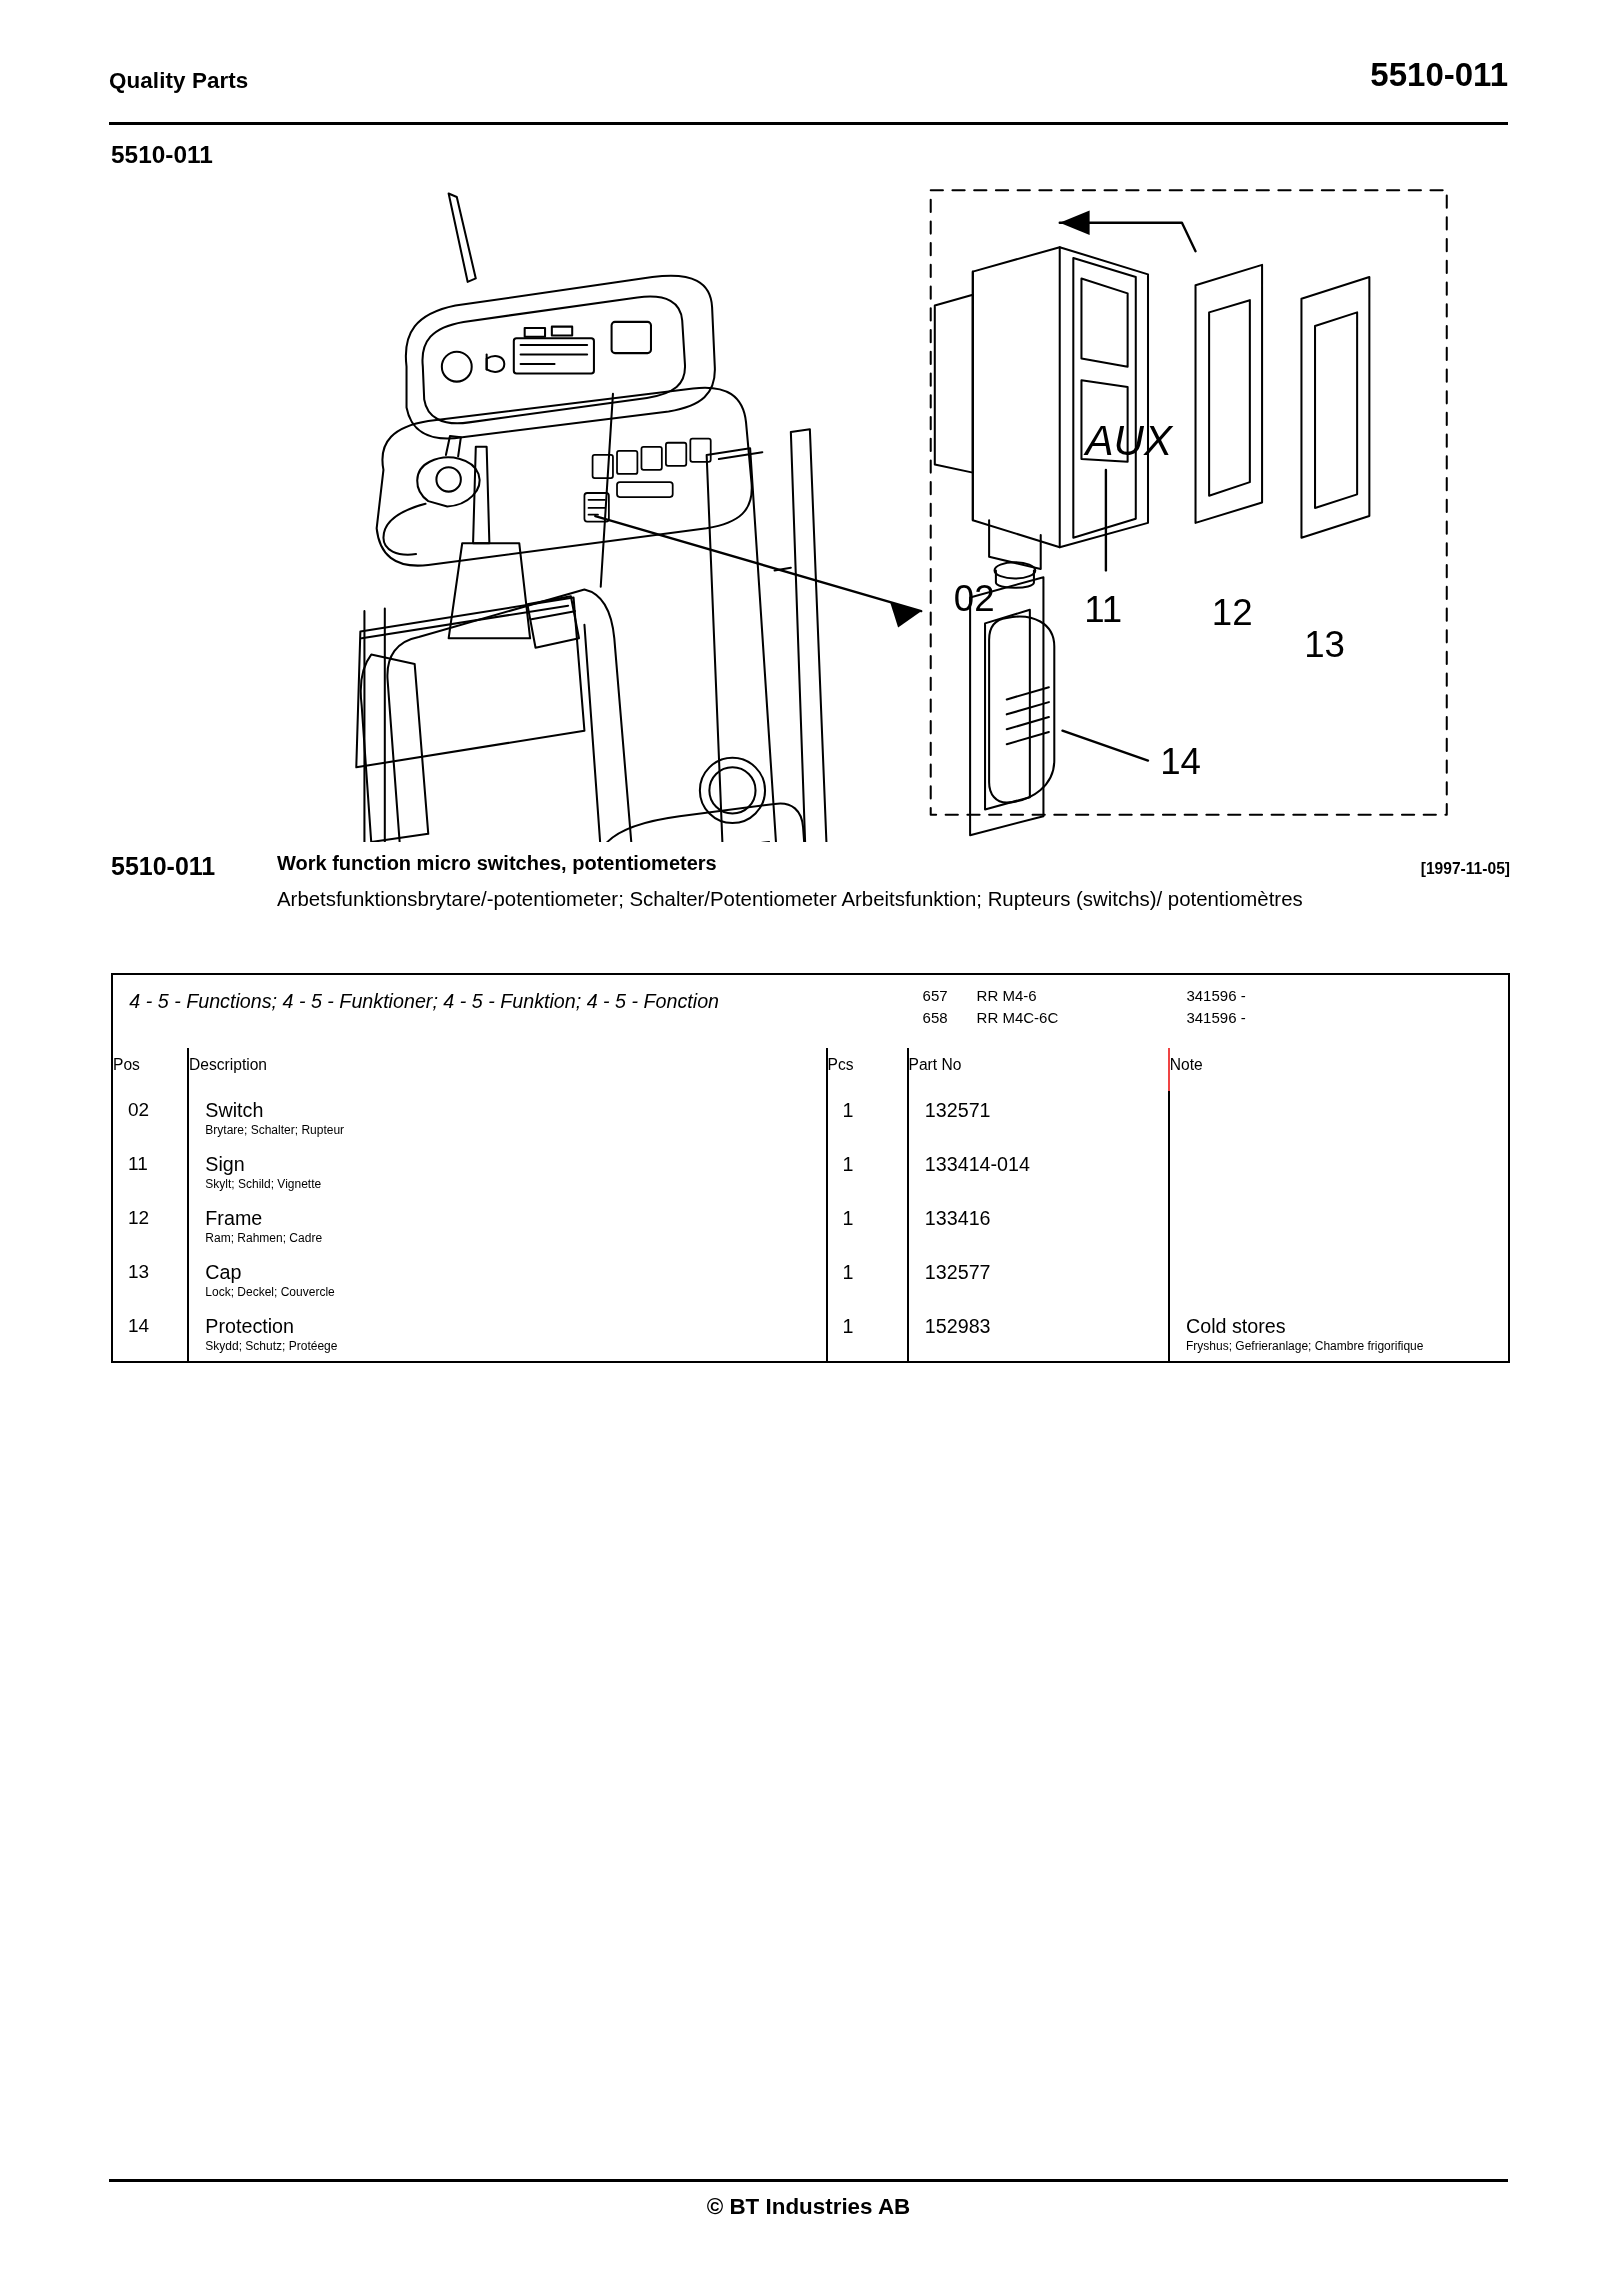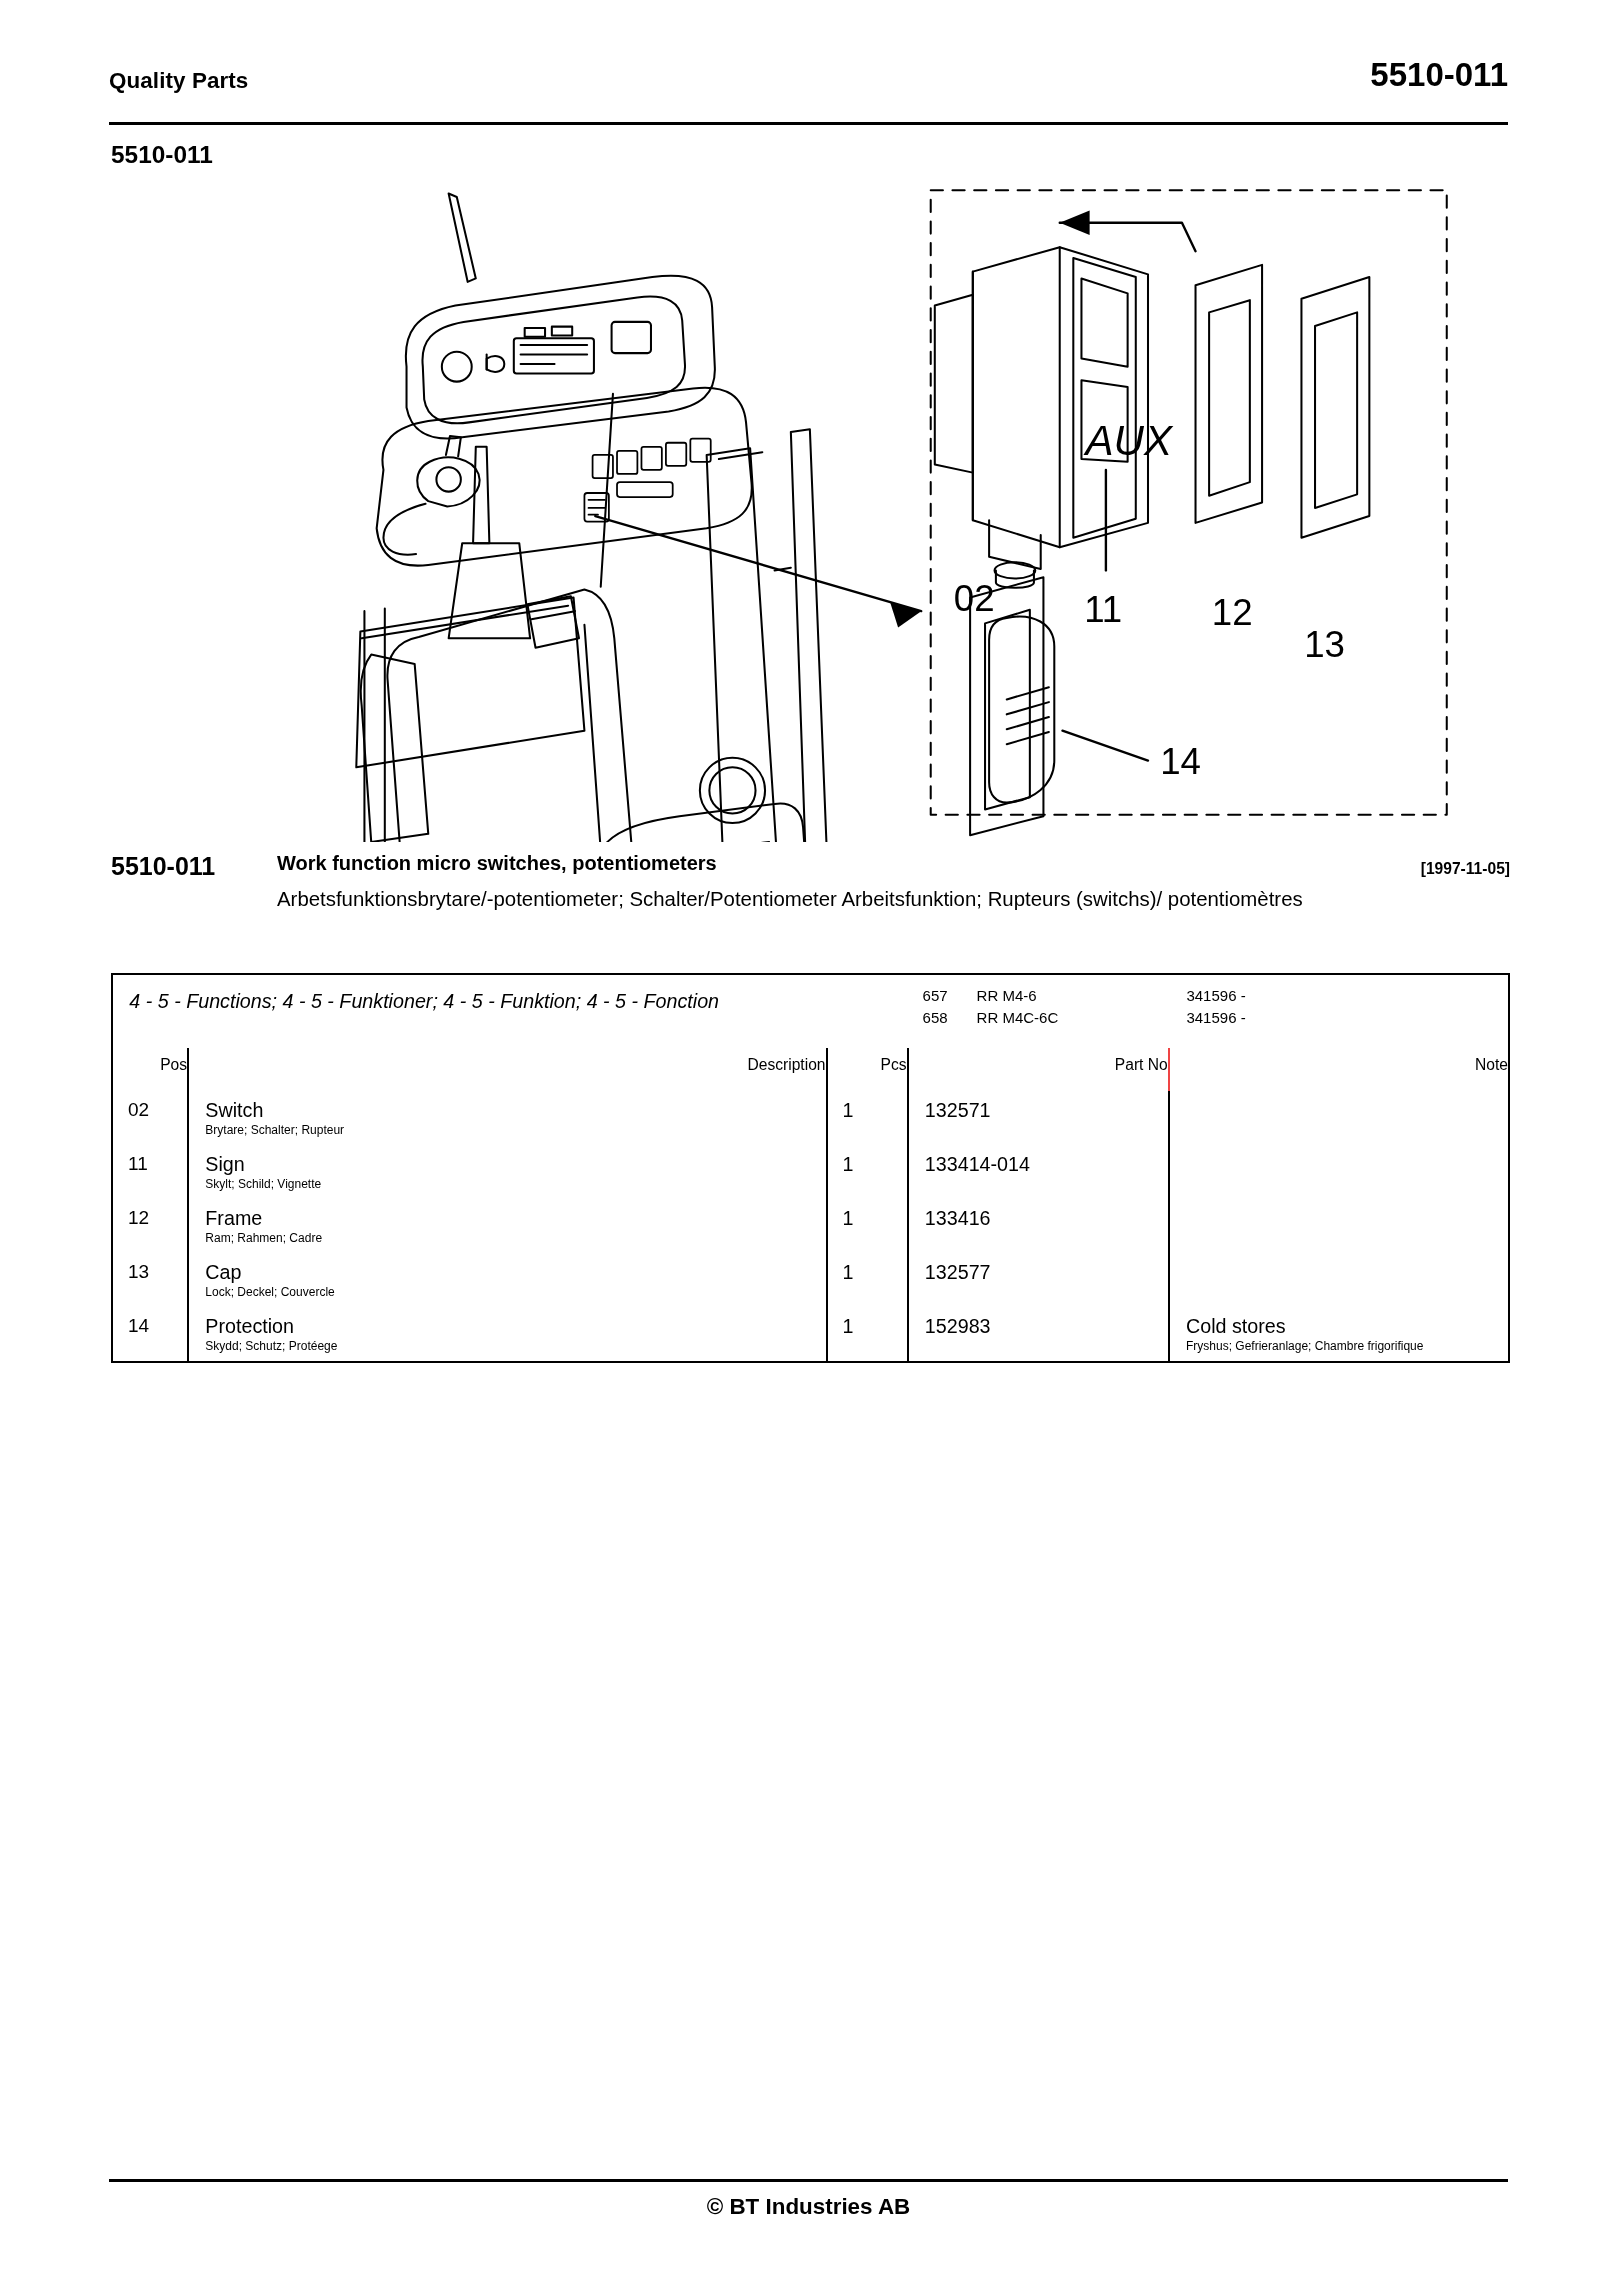--- a/index.html
+++ b/index.html
@@ -167,21 +167,21 @@
     padding-left: 17.7px;
     line-height: 1.5;
   }
   .variant-serials .vs-line:first-child { padding-top: 9.5px; }
 
   
   .col-head td {
     border-bottom: 2px solid #000;
     height: 35px;
     font-size: 15.6px;
-    text-align: right;
+    text-align: left;
     padding-top: 8.1px !important;
   }
   .col-head td.pos  { border-right: 2px solid #000; }
   .col-head td.desc { border-right: 2px solid #000; }
   .col-head td.pcs  { border-right: 2px solid #000; }
   .col-head td.part { border-right: 2px solid #ef4444; }
 
   
   .data-row td {
     font-size: 19.7px;

